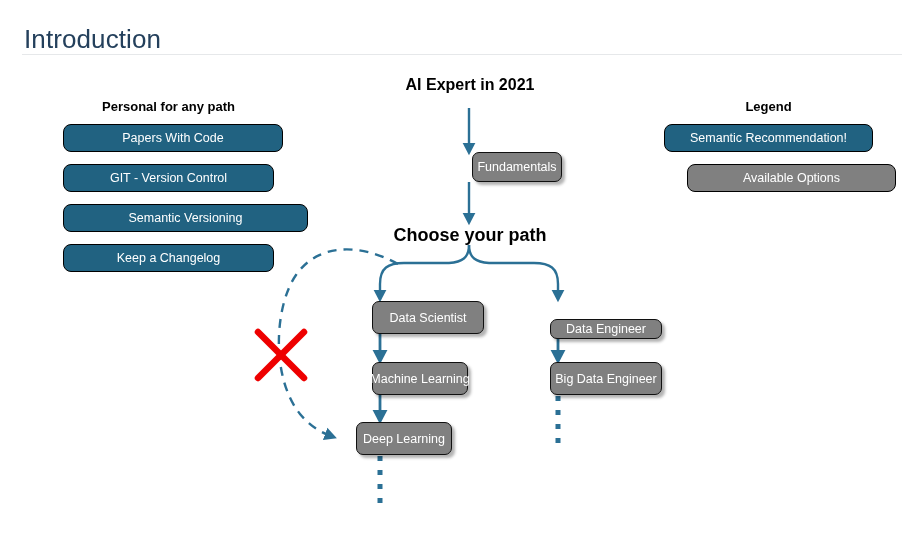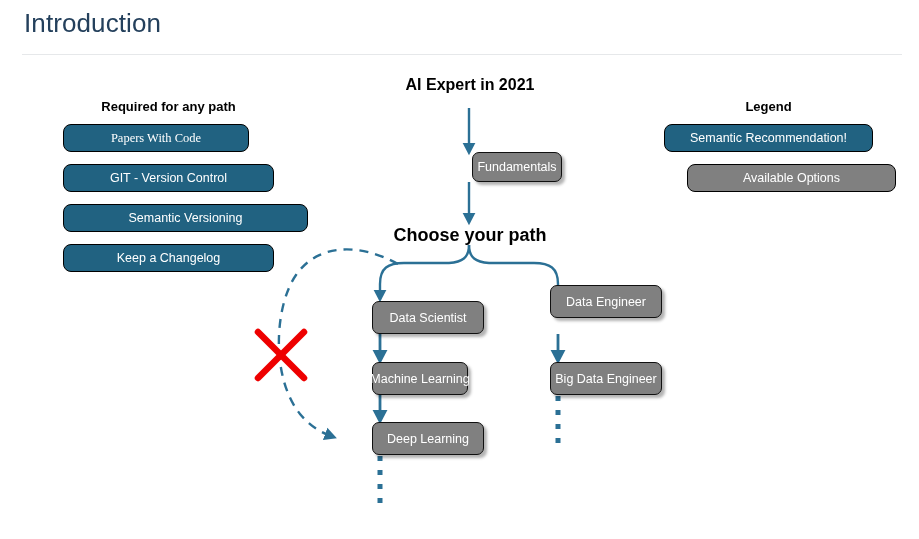--- a/index.html
+++ b/index.html
@@ -18,21 +18,21 @@
   
   #page-header {
     position: absolute;
     left: 0; top: 0;
     width: 919px;
     height: 55px;
   }
   #page-title {
     position: absolute;
     left: 24px;
-    top: 8px;
+    top: 24px;
     font-size: 26px;
     font-weight: 400;
     color: #24405c;
     letter-spacing: 0.1px;
     white-space: nowrap;
   }
   #header-rule {
     position: absolute;
     left: 22px;
     top: 54px;
@@ -120,23 +120,23 @@
   }
 </style>
 </head>
 <body>
 
 <div id="page-header">
   <div id="page-title">Introduction</div>
   <div id="header-rule"></div>
 </div>
 
-<div class="col-heading" style="left:63px; top:99px; width:211px;">Required for any path</div>
+<div class="col-heading" style="left:63px; top:99px; width:211px;">Personal for any path</div>
 
-<div class="pill blue" style="left:63px; top:124px; width:186px;font-family:Liberation Serif, serif;">Papers With Code</div>
+<div class="pill blue" style="left:63px; top:124px; width:220px;">Papers With Code</div>
 
 <div class="pill blue" style="left:63px; top:164px; width:211px;">GIT - Version Control</div>
 
 <div class="pill blue" style="left:63px; top:204px; width:245px;">Semantic Versioning</div>
 
 <div class="pill blue" style="left:63px; top:244px; width:211px;">Keep a Changelog</div>
 
 <div class="col-heading" style="left:664px; top:99px; width:209px;">Legend</div>
 
 <div class="pill blue" style="left:664px; top:124px; width:209px;">Semantic Recommendation!</div>
@@ -178,17 +178,17 @@
 </svg>
 
 <div class="node" style="left:424px; top:152px; width:90px; height:30px;">Fundamentals</div>
 
 <div id="choose-path-label">Choose your path</div>
 
 <div class="node" style="left:324px; top:301px; width:112px; height:33px;">Data Scientist</div>
 
 <div class="node" style="left:324px; top:362px; width:96px; height:33px;">Machine Learning</div>
 
-<div class="node" style="left:324px; top:422px; width:112px; height:33px;">Deep Learning</div>
+<div class="node" style="left:308px; top:422px; width:96px; height:33px;">Deep Learning</div>
 
-<div class="node" style="left:502px; top:285px; width:112px; height:33px;">Data Engineer</div>
+<div class="node" style="left:502px; top:319px; width:112px; height:20px;">Data Engineer</div>
 
 <div class="node" style="left:502px; top:362px; width:112px; height:33px;">Big Data Engineer</div>
 
 </body></html>

